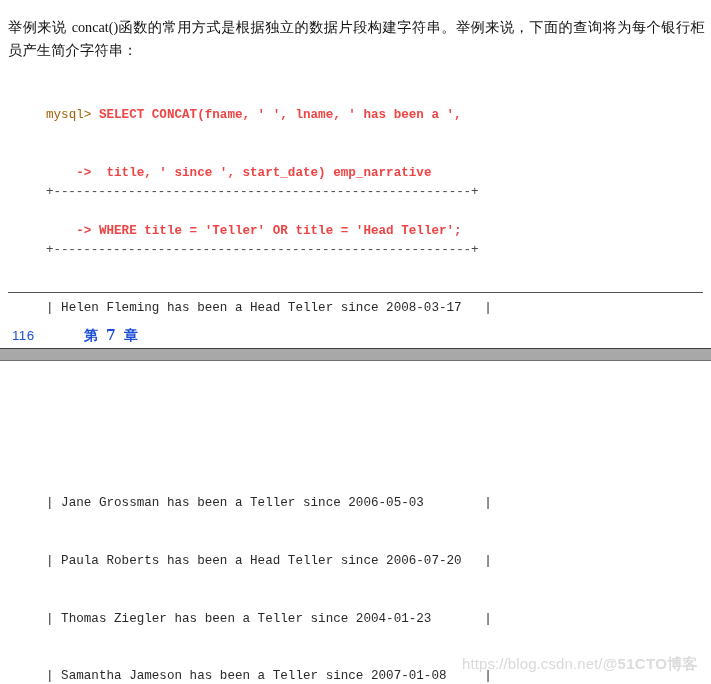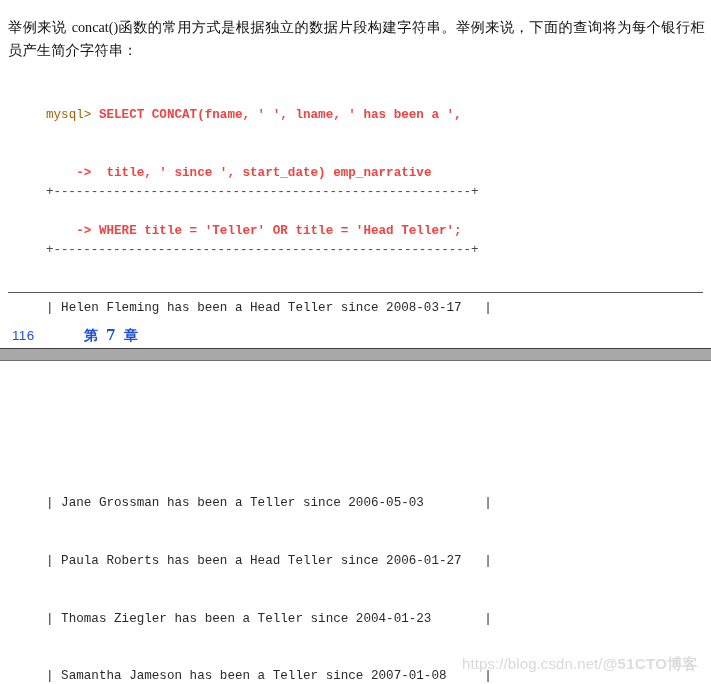--- a/index.html
+++ b/index.html
@@ -176,21 +176,21 @@
     <span class="folio">116</span>
     <span class="chapter">第 7 章</span>
   </div>
 </div>
 
 <div id="page-gap"></div>
 
 <div id="page-bottom">
   <div id="result-block-bottom">
     <div class="row">| Jane Grossman has been a Teller since 2006-05-03        |</div>
-    <div class="row">| Paula Roberts has been a Head Teller since 2006-01-27   |</div>
+    <div class="row">| Paula Roberts has been a Head Teller since 2006-07-20   |</div>
     <div class="row">| Thomas Ziegler has been a Teller since 2004-01-23       |</div>
     <div class="row">| Samantha Jameson has been a Teller since 2007-01-08     |</div>
     
     
     
     
     
     
     
     

